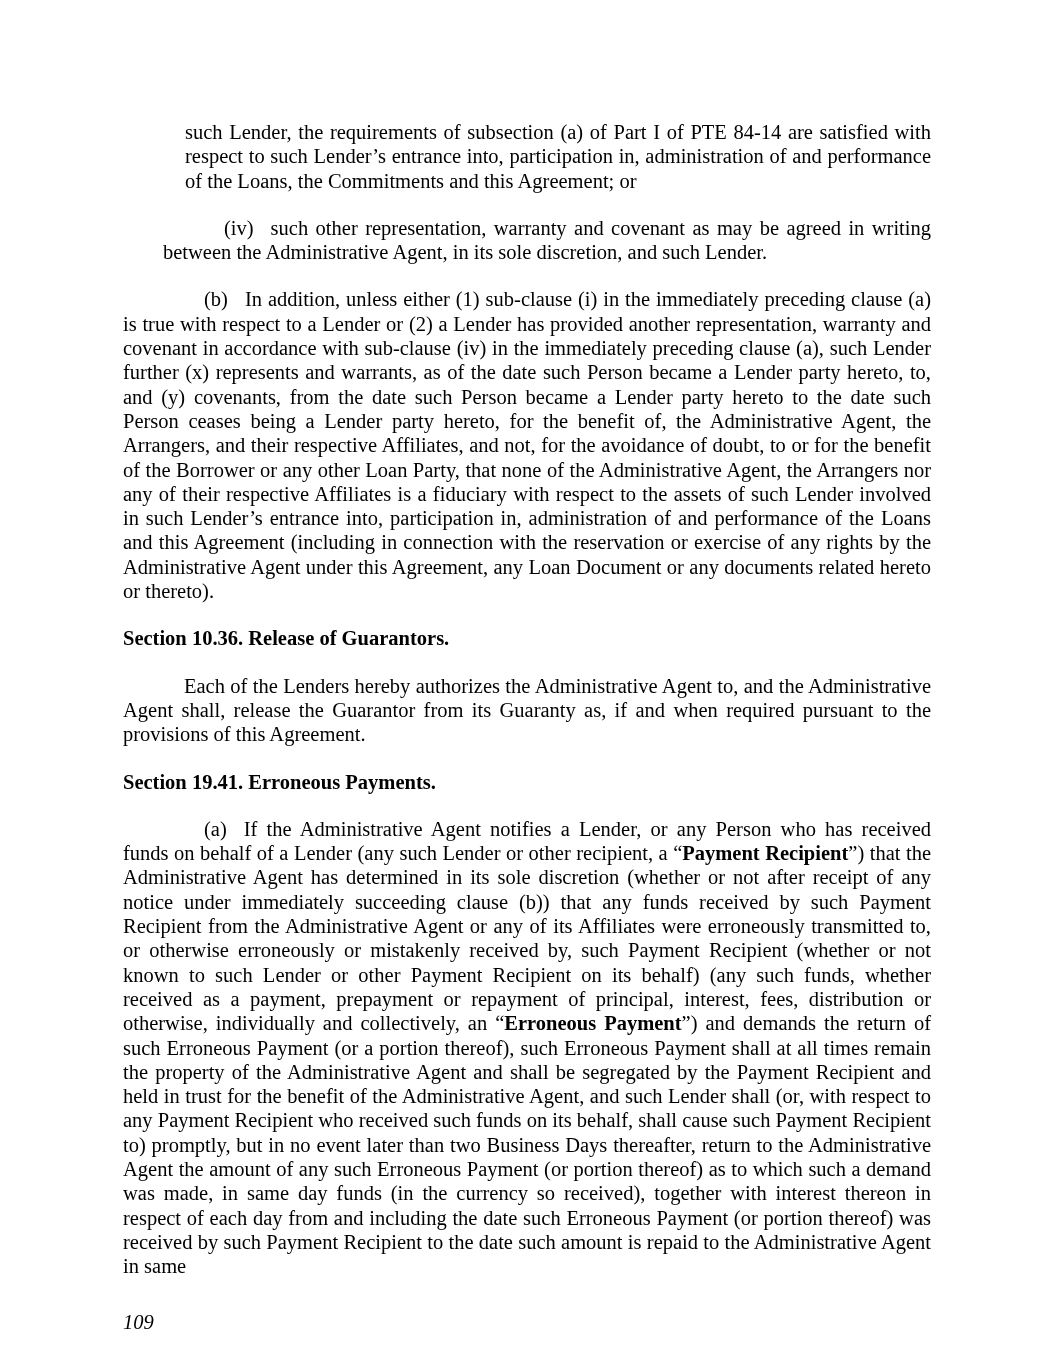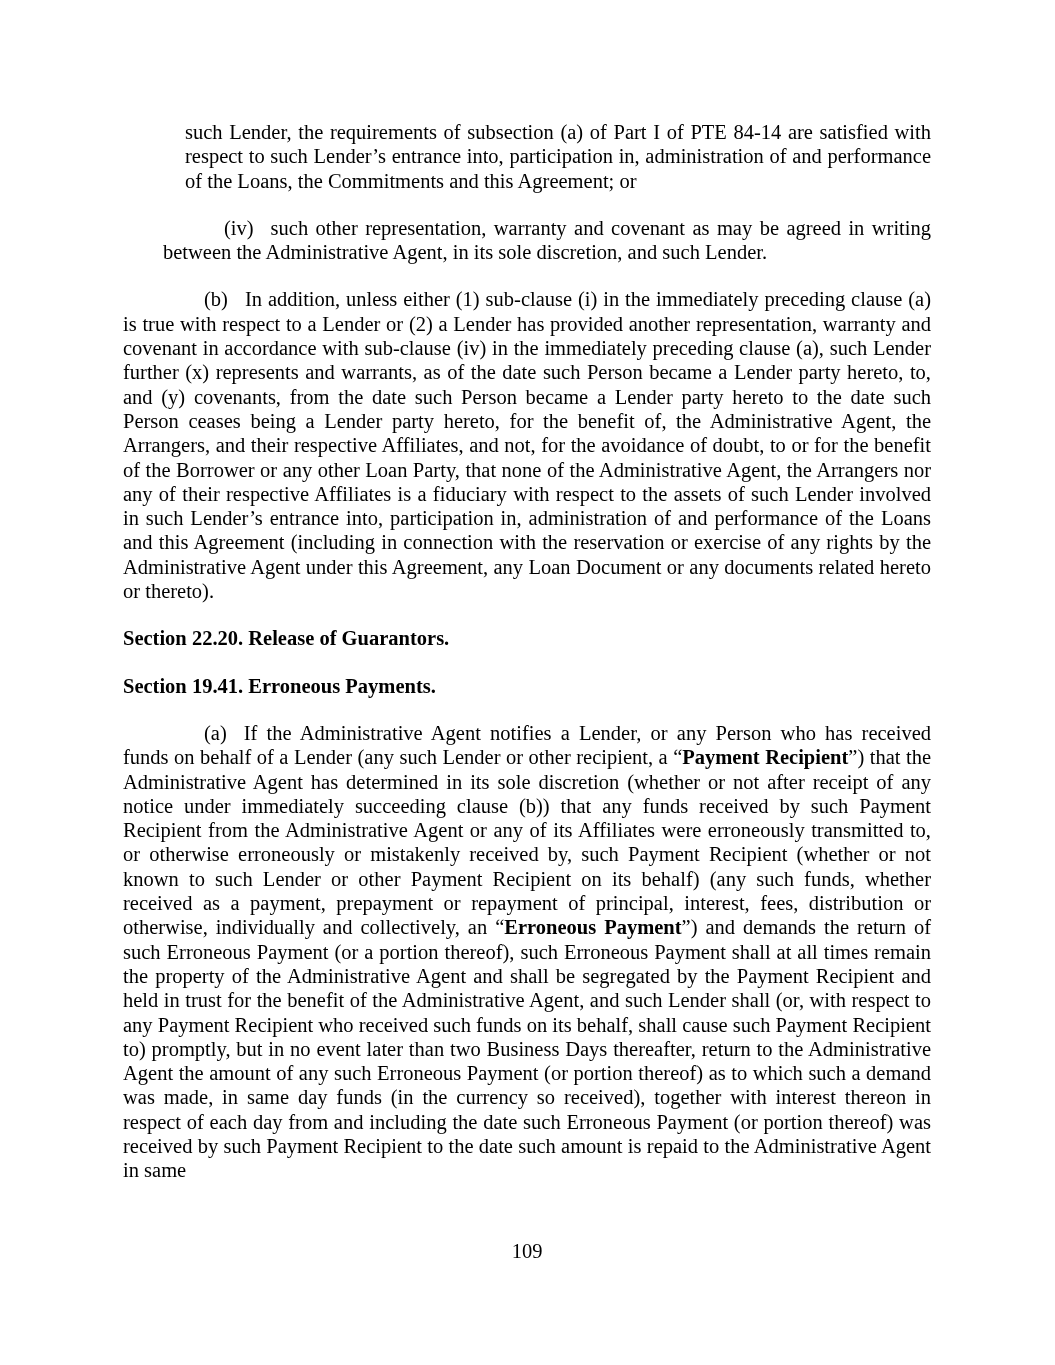--- a/index.html
+++ b/index.html
@@ -28,30 +28,32 @@
   p.block { font-weight: normal; }
   h2.block { font-weight: bold; }
   .indented { margin-left: 62px; }
   .indented-first { margin-left: 40px; text-indent: 61px; }
   .body { text-indent: 61px; }
   .body-lettered { text-indent: 81px; }
   .tab { display: inline-block; width: 17px; }
   .bold { font-weight: bold; }
   .underline { }
   .page-number {
-    margin-top: 56px;
-    text-align: center;
+    margin-top: 32px;
+    text-align: left;
+    font-style: italic;
   }
 </style>
 </head>
 <body>
 
 <div class="page">
   <div>
       <p class="block indented"><span class="run">such Lender, the requirements of subsection (a) of Part I of PTE 84-14 are satisfied with respect to such Lender’s entrance into, participation in, administration of and performance of the Loans, the Commitments and this Agreement; or</span></p>
       <p class="block indented-first"><span class="run">(iv)</span><span class="tab"></span><span class="run">such other representation, warranty and covenant as may be agreed in writing between the Administrative Agent, in its sole discretion, and such Lender.</span></p>
       <p class="block body-lettered"><span class="run">(b)</span><span class="tab"></span><span class="run">In addition, unless either (1) sub-clause (i) in the immediately preceding clause (a) is true with respect to a Lender or (2) a Lender has provided another representation, warranty and covenant in accordance with sub-clause (iv) in the immediately preceding clause (a), such Lender further (x) represents and warrants, as of the date such Person became a Lender party hereto, to, and (y) covenants, from the date such Person became a Lender party hereto to the date such Person ceases being a Lender party hereto, for the benefit of, the Administrative Agent, the Arrangers, and their respective Affiliates, and not, for the avoidance of doubt, to or for the benefit of the Borrower or any other Loan Party, that none of the Administrative Agent, the Arrangers nor any of their respective Affiliates is a fiduciary with respect to the assets of such Lender involved in such Lender’s entrance into, participation in, administration of and performance of the Loans and this Agreement (including in connection with the reservation or exercise of any rights by the Administrative Agent under this Agreement, any Loan Document or any documents related hereto or thereto).</span></p>
-      <h2 class="block heading"><span class="run">Section 22.20. Release of Guarantors.</span></h2>
+      <h2 class="block heading"><span class="run">Section 10.36. Release of Guarantors.</span></h2>
+      <p class="block body"><span class="run">Each of the Lenders hereby authorizes the Administrative Agent to, and the Administrative Agent shall, release the Guarantor from its Guaranty as, if and when required pursuant to the provisions of this Agreement.</span></p>
       <h2 class="block heading"><span class="run">Section 19.41. Erroneous Payments.</span></h2>
       <p class="block body-lettered"><span class="run">(a)</span><span class="tab"></span><span class="run">If the Administrative Agent notifies a Lender, or any Person who has received funds on behalf of a Lender (any such Lender or other recipient, a “</span><span class="bold run">Payment Recipient</span><span class="run">”) that the Administrative Agent has determined in its sole discretion (whether or not after receipt of any notice under immediately succeeding </span><span class="underline run">clause (b)</span><span class="run">) that any funds received by such Payment Recipient from the Administrative Agent or any of its Affiliates were erroneously transmitted to, or otherwise erroneously or mistakenly received by, such Payment Recipient (whether or not known to such Lender or other Payment Recipient on its behalf) (any such funds, whether received as a payment, prepayment or repayment of principal, interest, fees, distribution or otherwise, individually and collectively, an “</span><span class="bold run">Erroneous Payment</span><span class="run">”) and demands the return of such Erroneous Payment (or a portion thereof), such Erroneous Payment shall at all times remain the property of the Administrative Agent and shall be segregated by the Payment Recipient and held in trust for the benefit of the Administrative Agent, and such Lender shall (or, with respect to any Payment Recipient who received such funds on its behalf, shall cause such Payment Recipient to) promptly, but in no event later than two Business Days thereafter, return to the Administrative Agent the amount of any such Erroneous Payment (or portion thereof) as to which such a demand was made, in same day funds (in the currency so received), together with interest thereon in respect of each day from and including the date such Erroneous Payment (or portion thereof) was received by such Payment Recipient to the date such amount is repaid to the Administrative Agent in same</span></p>
     </div>
   <div class="page-number">109</div>
 </div>
 
 </body></html>

